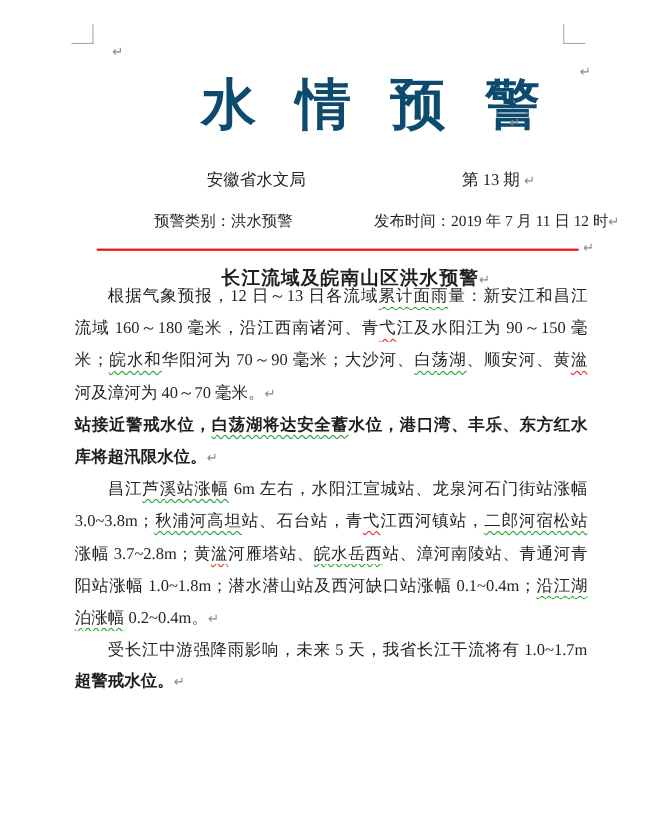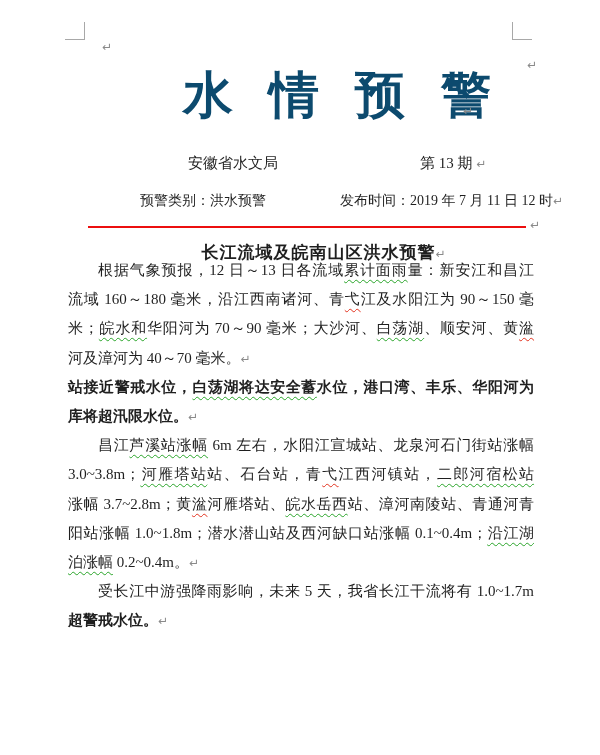--- a/index.html
+++ b/index.html
@@ -65,24 +65,24 @@
   <div class="red-rule" style="background: rgb(236, 15, 15);"></div>
   <span class="pil abs" style="left:530px; top:218px;">↵</span>
 
   <div class="sec-heading"><span>长江流域及皖南山区洪水预警</span><span class="pil">↵</span></div>
 
   <div class="body-text">
       <div class="bline ind"><span>根据气象预报，12 日～13 日各流域</span><span class="w-g">累计面雨</span><span>量：新安江和昌江</span></div>
       <div class="bline"><span>流域 160～180 毫米，沿江西南诸河、青</span><span class="w-r">弋</span><span>江及水阳江为 90～150 毫</span></div>
       <div class="bline"><span>米；</span><span class="w-g">皖水和</span><span>华阳河为 70～90 毫米；大沙河、</span><span class="w-g">白荡湖</span><span>、顺安河、黄</span><span class="w-r">湓</span></div>
       <div class="bline noj"><span>河及漳河为 40～70 毫米。</span><span class="pil">↵</span></div>
-      <div class="bline"><span class="b">站接近警戒水位，</span><span class="b w-g">白荡湖将达安全蓄</span><span class="b">水位，港口湾、丰乐、华阳河为</span></div>
+      <div class="bline"><span class="b">站接近警戒水位，</span><span class="b w-g">白荡湖将达安全蓄</span><span class="b">水位，港口湾、丰乐、东方红水</span></div>
       <div class="bline noj"><span class="b">库将超汛限水位。</span><span class="pil">↵</span></div>
       <div class="bline ind"><span>昌江</span><span class="w-g">芦溪站涨幅</span><span> 6m 左右，水阳江宣城站、龙泉河石门街站涨幅</span></div>
-      <div class="bline"><span>3.0~3.8m；</span><span class="w-g">河雁塔站</span><span>站、石台站，青</span><span class="w-r">弋</span><span>江西河镇站，</span><span class="w-g">二郎河宿松站</span></div>
+      <div class="bline"><span>3.0~3.8m；</span><span class="w-g">秋浦河高坦</span><span>站、石台站，青</span><span class="w-r">弋</span><span>江西河镇站，</span><span class="w-g">二郎河宿松站</span></div>
       <div class="bline"><span>涨幅 3.7~2.8m；黄</span><span class="w-r">湓</span><span>河雁塔站、</span><span class="w-g">皖水岳西</span><span>站、漳河南陵站、青通河青</span></div>
       <div class="bline"><span>阳站涨幅 1.0~1.8m；潜水潜山站及西河缺口站涨幅 0.1~0.4m；</span><span class="w-g">沿江湖</span></div>
       <div class="bline noj"><span class="w-g">泊涨幅</span><span> 0.2~0.4m。</span><span class="pil">↵</span></div>
       <div class="bline ind"><span>受长江中游强降雨影响，未来 5 天，我省长江干流将有 1.0~1.7m</span></div>
       <div class="bline noj"><span class="b">超警戒水位。</span><span class="pil">↵</span></div>
     </div>
 
 </div>
 
 </body></html>

